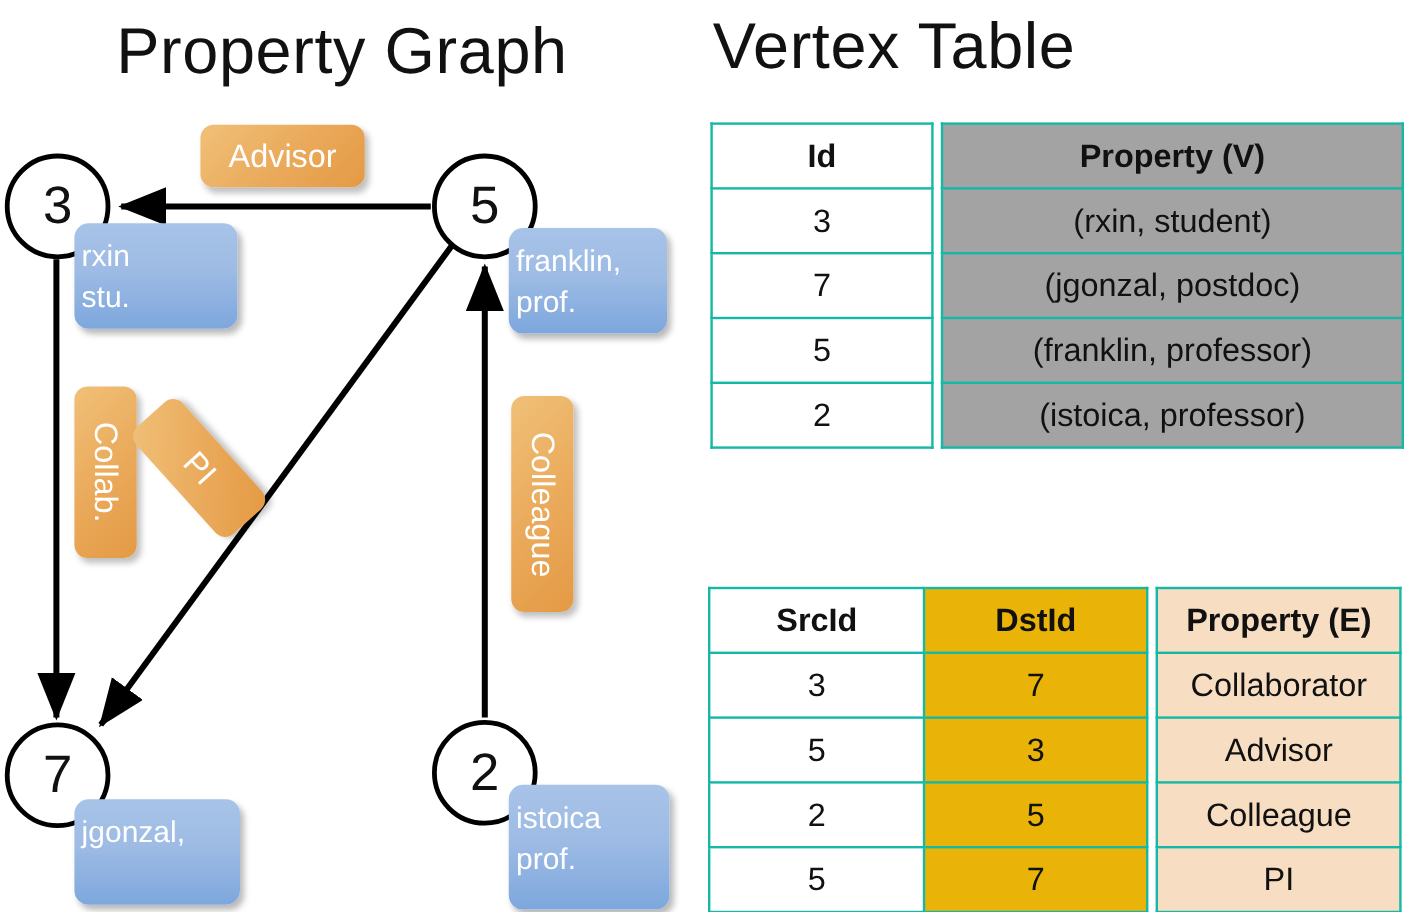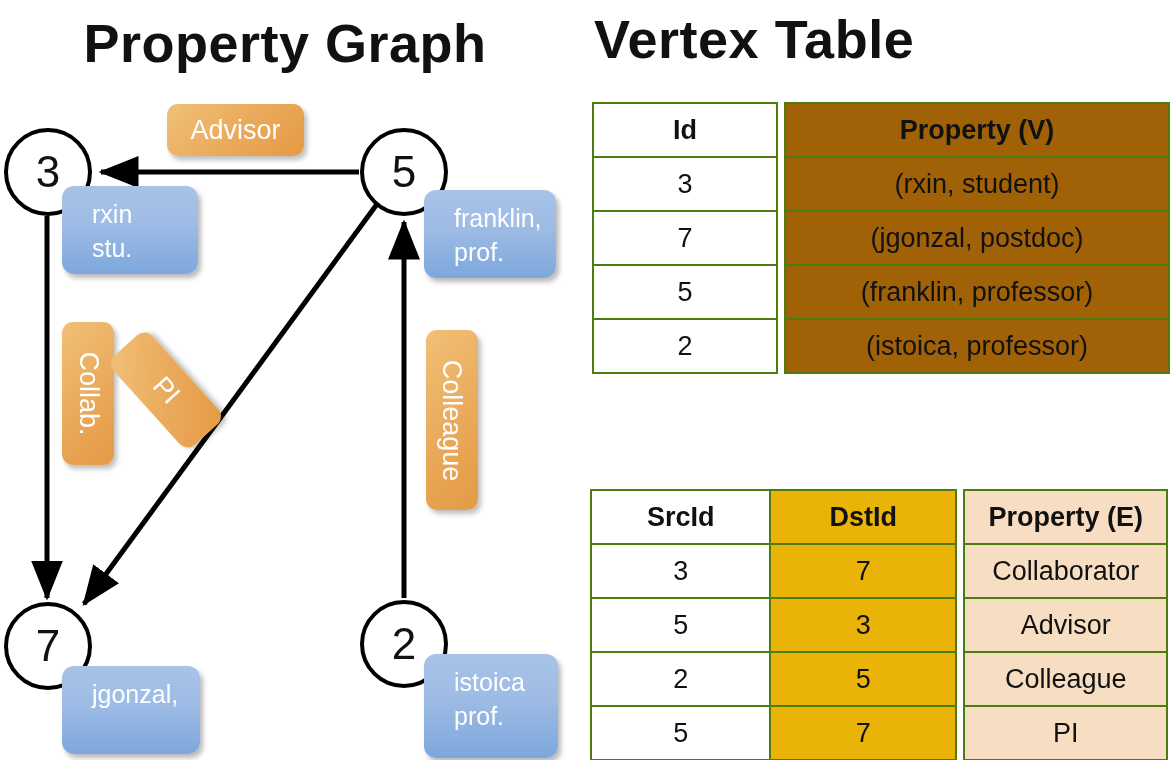--- a/index.html
+++ b/index.html
@@ -19,21 +19,21 @@
     position: absolute;
     left: 0; top: 0;
     width: 1170px;
     height: 760px;
   }
 
   
   .big-title {
     position: absolute;
     font-family: "Liberation Sans", sans-serif;
-    font-weight: 700;
+    font-weight: 400;
     font-size: 54px;
     letter-spacing: 0.5px;
     color: #111111;
     white-space: nowrap;
     line-height: 1;
   }
   #title-property-graph { left: 0; top: 16px; width: 570px; text-align: center; }
   #title-vertex-table   { left: 594px; top: 12px; width: 572px; }
   #title-edge-table     { left: 594px; top: 404px; width: 572px; text-align: center; }
 
@@ -72,21 +72,21 @@
   .prop-box {
     position: absolute;
     border-radius: 12px;
     background: linear-gradient(to bottom, #a8c3e8 0%, #9dbbe4 45%, #7da7dd 100%);
     box-shadow: 3px 4px 5px rgba(0,0,0,0.28);
     color: #ffffff;
     font-family: "Liberation Sans", sans-serif;
     font-weight: 300;
     font-size: 25px;
     line-height: 1.35;
-    padding: 12px 14px 10px 30px;
+    padding: 12px 14px 10px 6px;
     box-sizing: border-box;
     z-index: 6;
   }
   #vbox-rxin     { left: 62px;  top: 186px; width: 136px; height: 88px; }
   #vbox-franklin { left: 424px; top: 190px; width: 132px; height: 88px; }
   #vbox-jgonzal  { left: 62px;  top: 654px; width: 138px; height: 88px; margin-top: 12px; }
   #vbox-istoica  { left: 424px; top: 654px; width: 134px; height: 104px; }
 
   
   .edge-label {
@@ -126,36 +126,36 @@
 
   
   .data-table {
     position: absolute;
     border-collapse: collapse;
     table-layout: fixed;
     font-family: "Liberation Sans", sans-serif;
     font-weight: 300;
   }
   .data-table td, .data-table th {
-    border: 2px solid #4d7c0f;
+    border: 2px solid #14b8a6;
     text-align: center;
     vertical-align: middle;
     font-weight: 300;
     font-size: 27px;
     color: #111;
     padding: 0;
     box-sizing: border-box;
   }
   .data-table th { font-weight: bold; font-size: 27px; }
   .spacer-col { border: none !important; width: 8px; background: #fff; }
 
   #vertex-table { left: 592px; top: 102px; width: 576px; }
   #vertex-table tr { height: 54px; }
   #vertex-table .col-id   { width: 184px; background: #ffffff; }
-  #vertex-table .col-prop { width: 384px; background: #a16207; }
+  #vertex-table .col-prop { width: 384px; background: #a3a3a3; }
 
   #edge-table { left: 590px; top: 489px; width: 578px; }
   #edge-table tr { height: 54px; }
   #edge-table .col-src { width: 170px; background: #ffffff; }
   #edge-table .col-dst { width: 176px; background: #eab308; }
   #edge-table .col-eprop { width: 192px; background: #f7ddc1; }
 
   svg.edges {
     position: absolute;
     left: 0; top: 0;

